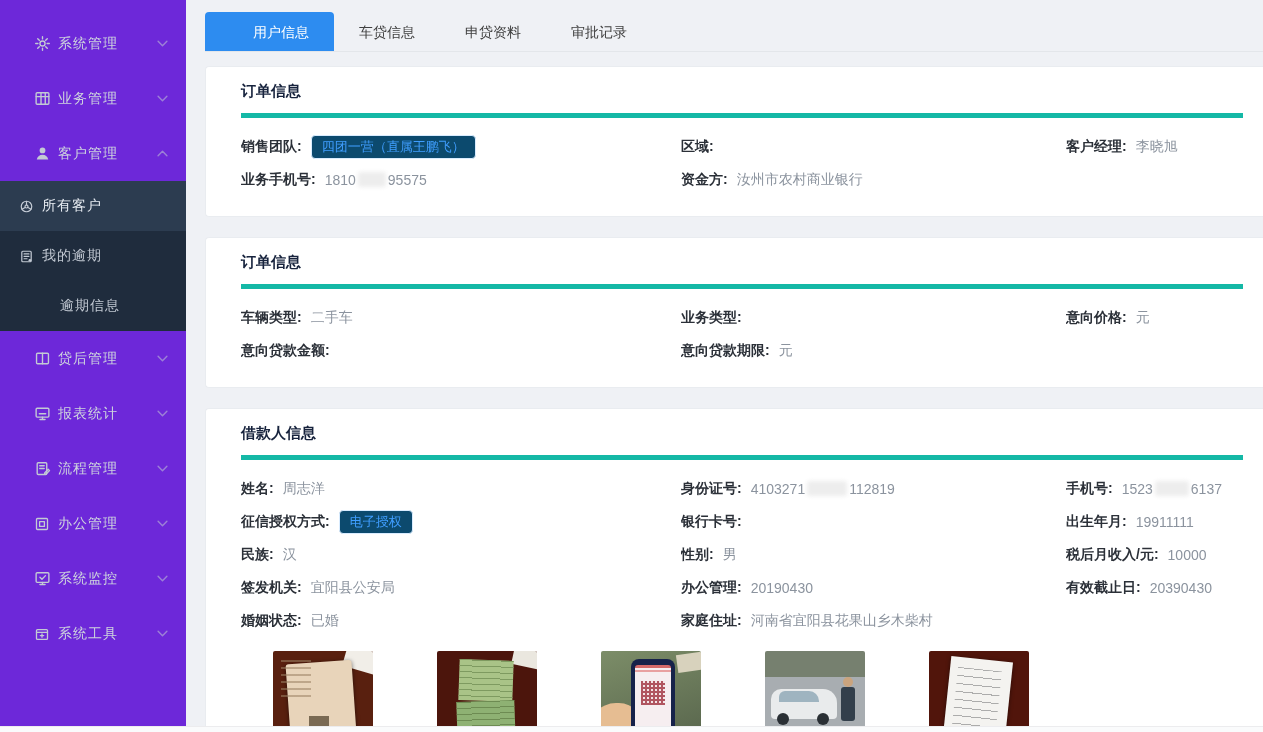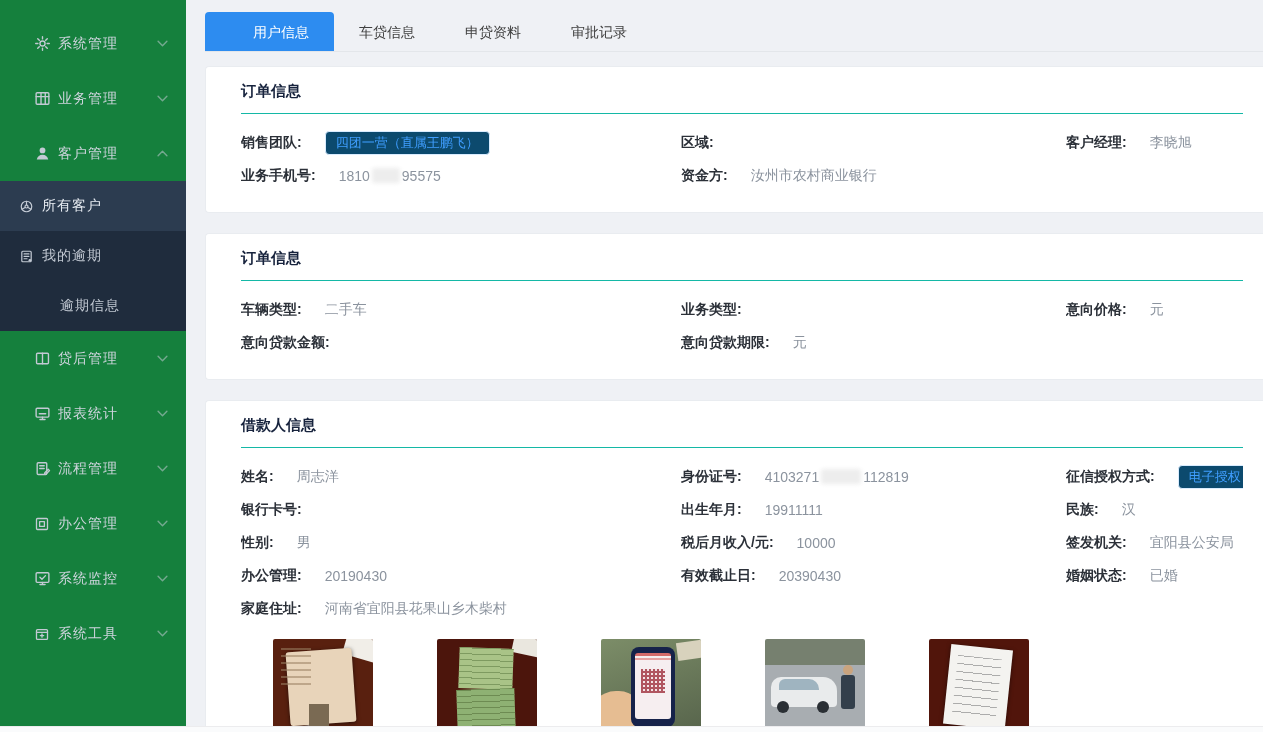--- a/index.html
+++ b/index.html
@@ -4,21 +4,21 @@
 <style>
   * { margin:0; padding:0; box-sizing:border-box; }
   html,body { width:1263px; height:732px; overflow:hidden; }
   body {
     font-family:"Liberation Sans","DejaVu Sans",sans-serif;
     background:#eff1f5; position:relative; font-size:14px;
   }
   
   #sidebar {
     position:absolute; left:0; top:0; bottom:6px; width:186px;
-    background:#15803d; padding-top:16px; overflow:hidden;
+    background:#6d28d9; padding-top:16px; overflow:hidden;
   }
   .side-item {
     display:flex; align-items:center; height:55px;
     padding:0 18px 0 33px; color:#ced4dd; cursor:pointer; white-space:nowrap;
   }
   .side-icon { width:18px; height:18px; margin-right:7px; display:flex; align-items:center; justify-content:center; flex:none; }
   .side-label { font-size:14px; letter-spacing:1px; }
   .side-chevron { margin-left:auto; opacity:.55; display:flex; }
   .submenu { background:#1f2c3d; }
   .submenu .side-item { height:50px; padding-left:17px; color:#c2c9d3; }
@@ -39,24 +39,24 @@
   }
   .tab.active { background:#2d8cf0; color:#ffffff; border-radius:4px 4px 0 0;padding-left:48px; }
   .card {
     margin:14px 0 0 19px; background:#ffffff;
     border:1px solid #e9ecf0; border-right:none;
     border-radius:4px 0 0 4px; padding:15px 20px 20px 35px;
   }
   .card + .card { margin-top:20px; }
   .card-title {
     font-size:15px; font-weight:bold; color:#17233d;
-    padding-bottom:12px; border-bottom:1px solid #14b8a6;
+    padding-bottom:12px; border-bottom:5px solid #14b8a6;
   }
   .fields { display:grid; grid-template-columns:440px 385px auto; margin-top:12px; }
-  .field { height:33px; display:flex; align-items:center; overflow:hidden;gap:14px; }
+  .field { height:33px; display:flex; align-items:center; overflow:hidden; }
   .field-label { font-weight:bold; color:#2b3038; margin-right:9px; white-space:nowrap; }
   .field-value { color:#8b939e; white-space:nowrap; }
   .tag {
     background:#0c4a6e; border:1px solid #d9ecff; color:#409eff;
     font-size:13px; padding:2px 10px; border-radius:4px; cursor:pointer; white-space:nowrap;
   }
   .blur-patch {
     display:inline-block; height:15px; background:#ededed;
     filter:blur(2px); vertical-align:-2px; margin:0 2px; border-radius:2px;
   }
@@ -331,20 +331,24 @@
       <section class="card">
         <div class="card-title">借款人信息</div>
         <div class="fields">
           <div class="field">
             <span class="field-label">姓名:</span>
             <span class="field-value">周志洋</span>
           </div>
           <div class="field">
             <span class="field-label">身份证号:</span>
             <span class="field-value"><span>4103271</span><span class="blur-patch" style="width:40px"></span><span>112819</span></span>
+          </div>
+          <div class="field">
+            <span class="field-label">手机号:</span>
+            <span class="field-value"><span>1523</span><span class="blur-patch" style="width:34px"></span><span>6137</span></span>
           </div>
           <div class="field">
             <span class="field-label">征信授权方式:</span>
             <span class="tag">电子授权</span>
           </div>
           <div class="field">
             <span class="field-label">银行卡号:</span>
             <span class="field-value"></span>
           </div>
           <div class="field">

